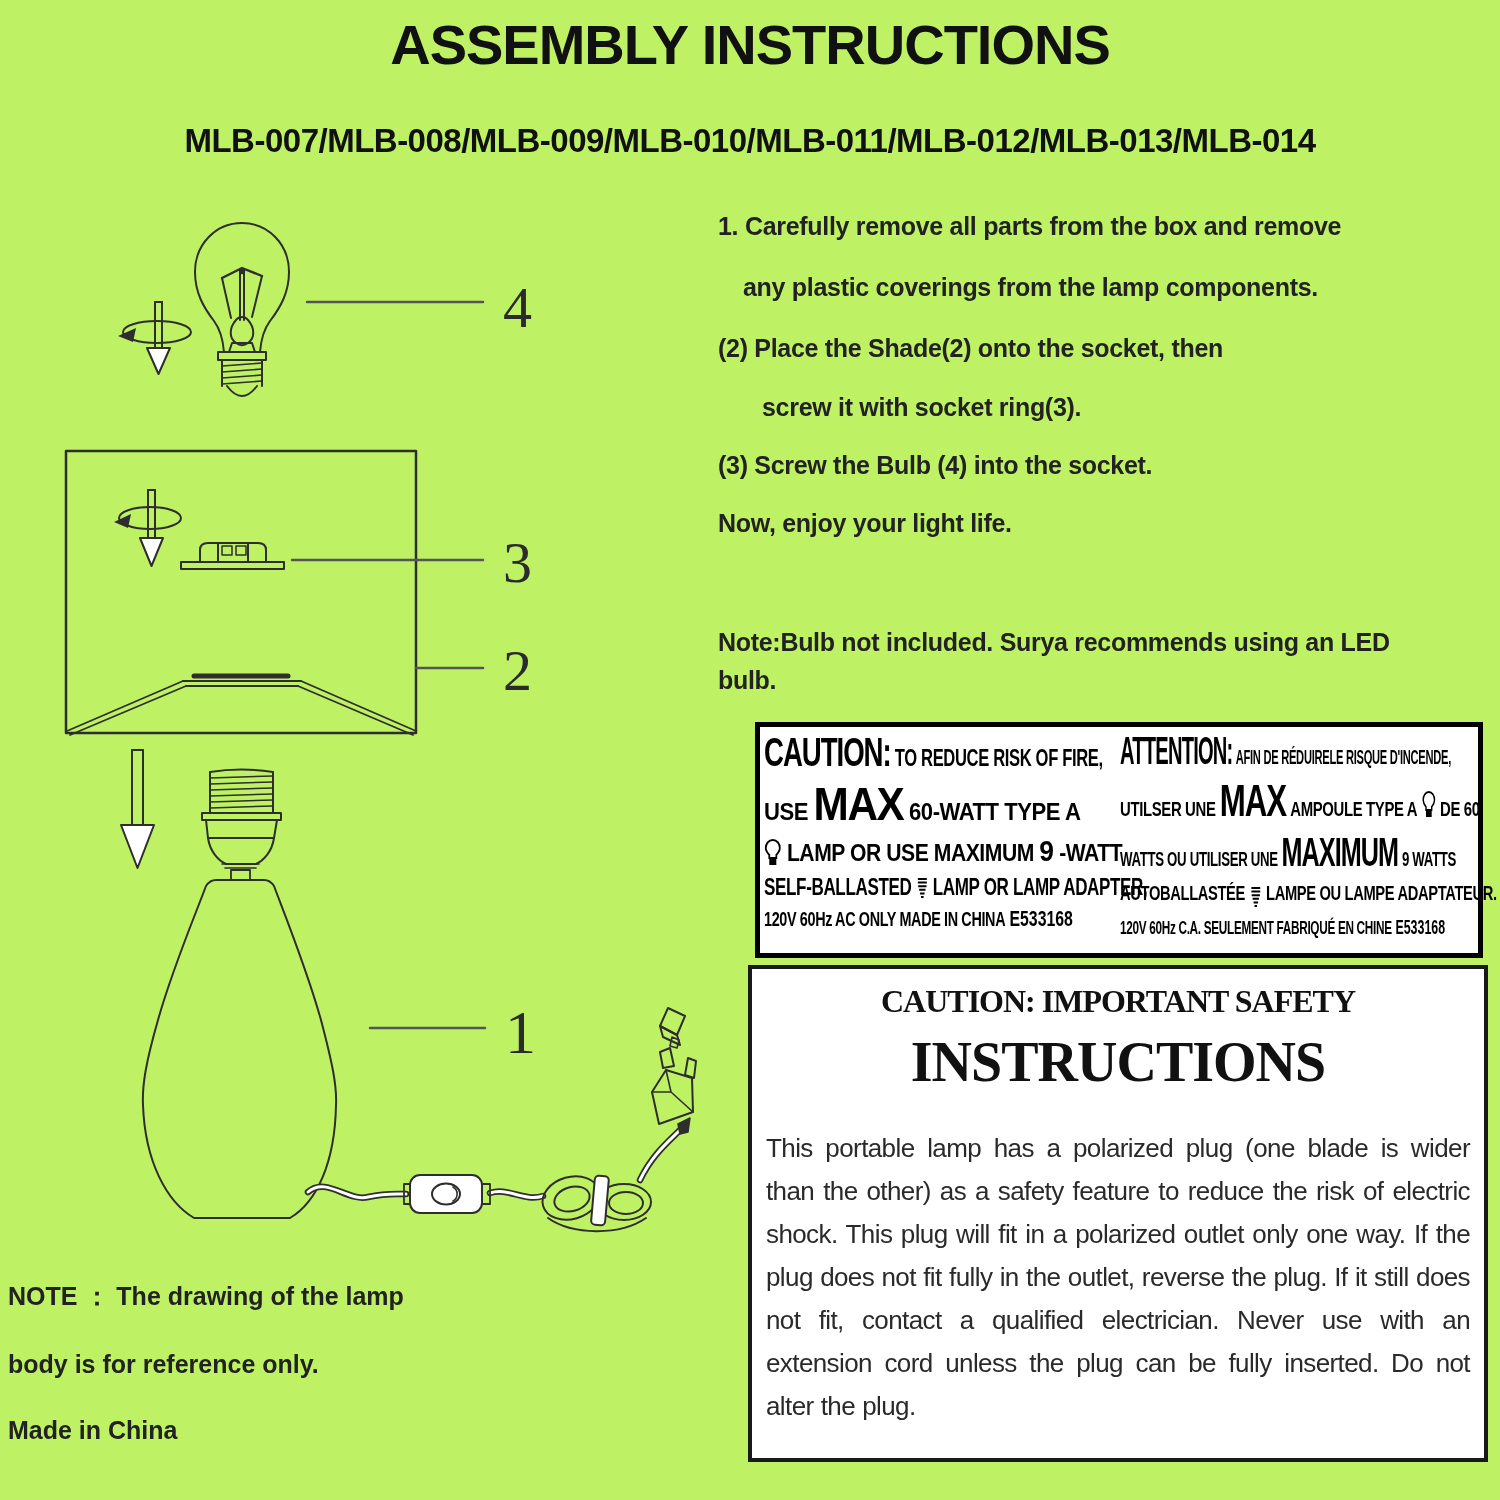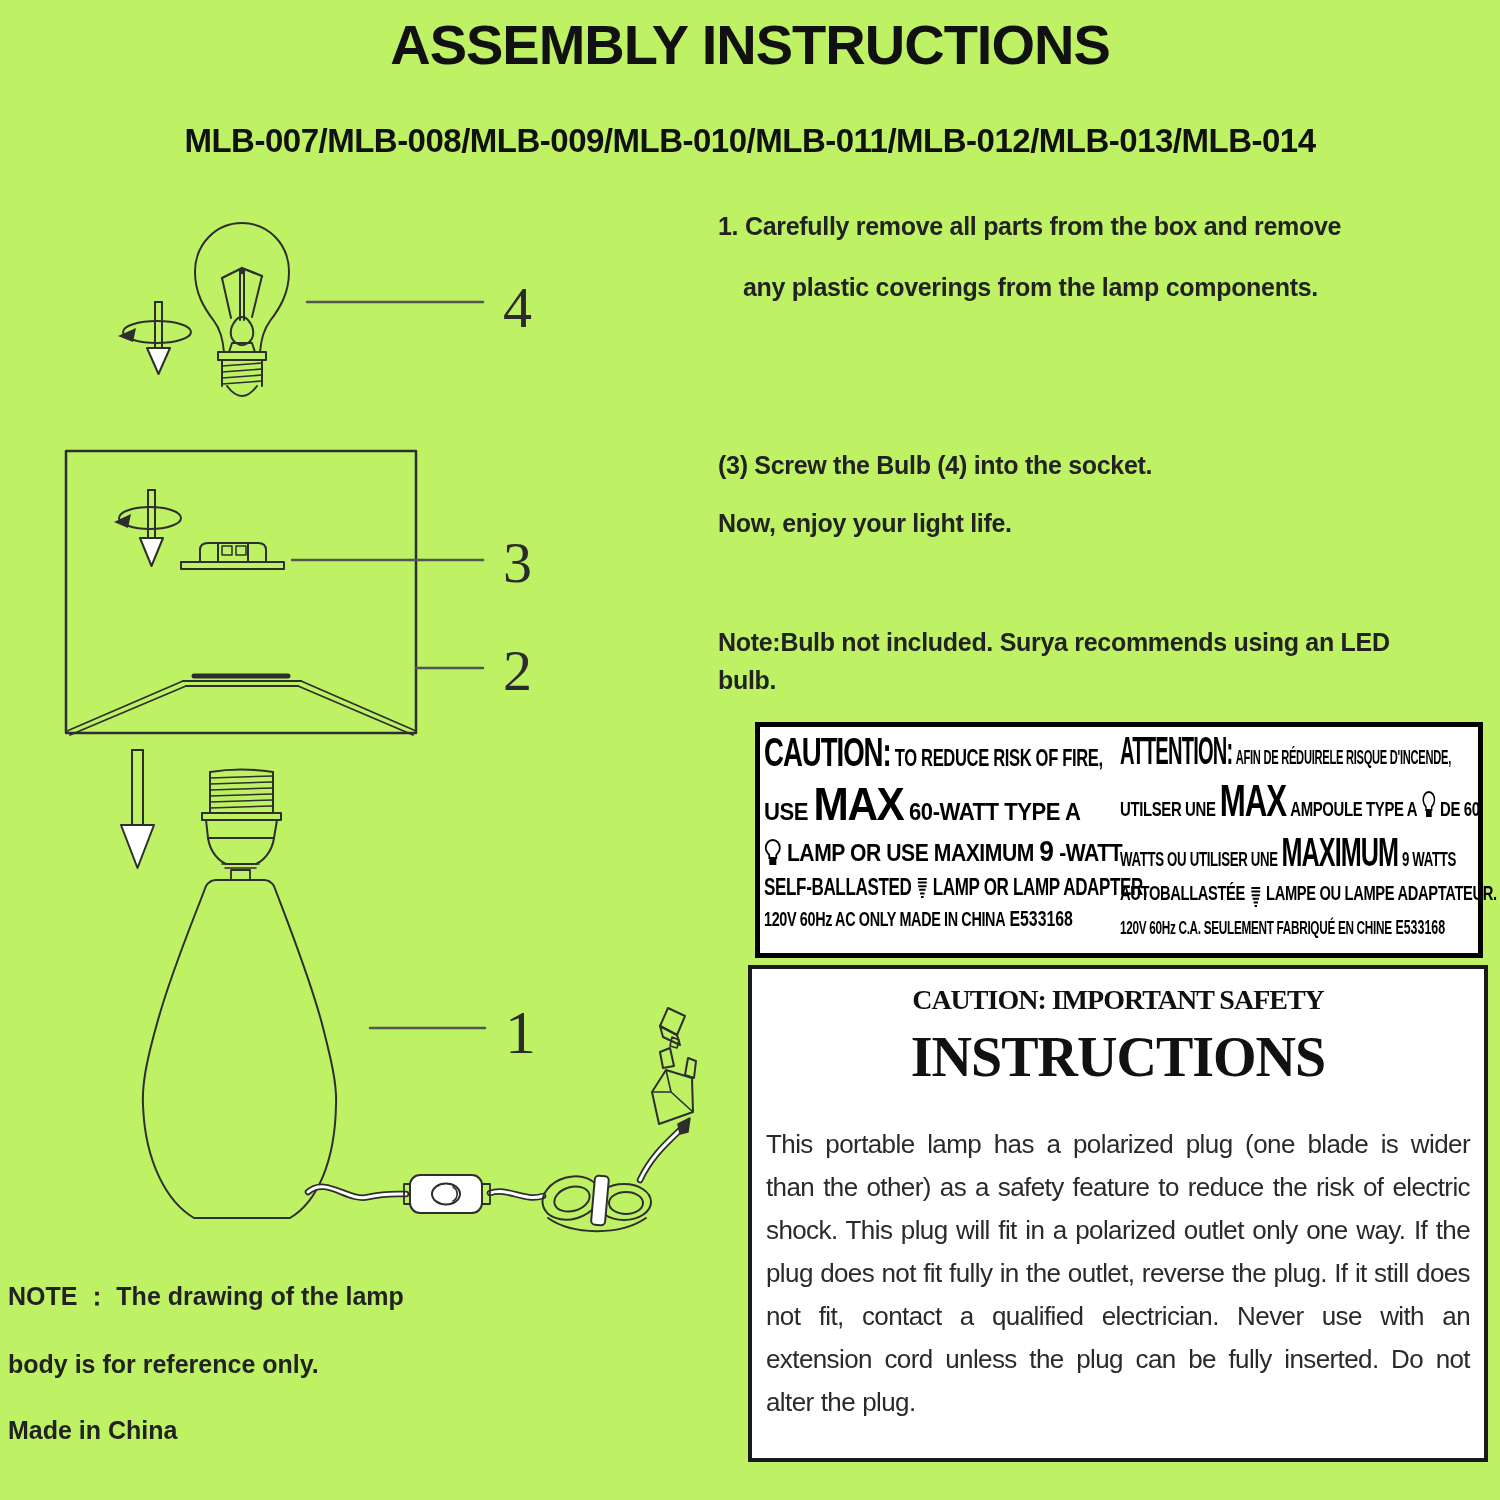--- a/index.html
+++ b/index.html
@@ -62,21 +62,21 @@
   .ico { align-self:center; flex:none; }
   
   .sbox {
     position:absolute; left:748px; top:965px; width:740px; height:497px;
     border:4px solid #1a1a1a; box-sizing:border-box; background:#fff;
   }
   .sh1, .sh2 {
     text-align:center; font-family:"Liberation Serif", serif; font-weight:bold;
     color:#111; letter-spacing:-1px; line-height:1.05;
   }
-  .sh1 { font-size:28px; margin-top:16px; }
+  .sh1 { font-size:32px; margin-top:16px; }
   .sh2 { font-size:56px; margin-top:14px; }
   .sbody {
     margin:36px 14px 0 14px; font-size:26px; line-height:43px; color:#2a2a2a;
     text-align:justify; letter-spacing:-0.6px; word-spacing:0.5px;
   }
   
   .fnote { position:absolute; left:8px; font-size:25px; font-weight:bold; color:#222; white-space:nowrap; }
   .f1 { top:1280px; }
   .f2 { top:1350px; }
   .f3 { top:1416px; }
@@ -209,20 +209,22 @@
 
     <text class="plabel" x="503" y="147" font-size="58">4</text>
     <text class="plabel" x="503" y="402" font-size="58">3</text>
     <text class="plabel" x="503" y="510" font-size="58">2</text>
     <text class="plabel" x="505" y="873" font-size="62">1</text>
   </svg>
 
   <div class="steps">
     <div class="step s1">1. Carefully remove all parts from the box and remove</div>
     <div class="step s2">any plastic coverings from the lamp components.</div>
+    <div class="step s3">(2) Place the Shade(2) onto the socket, then</div>
+    <div class="step s4">screw it with socket ring(3).</div>
     <div class="step s5">(3) Screw the Bulb (4) into the socket.</div>
     <div class="step s6">Now, enjoy your light life.</div>
     <div class="step n1">Note:Bulb not included. Surya recommends using an LED</div>
     <div class="step n2">bulb.</div>
   </div>
 
   <div class="cbox">
     <div class="ccol ccol-en">
       <div class="crow r-en1">
         <span class="bw1">CAUTION:</span>

